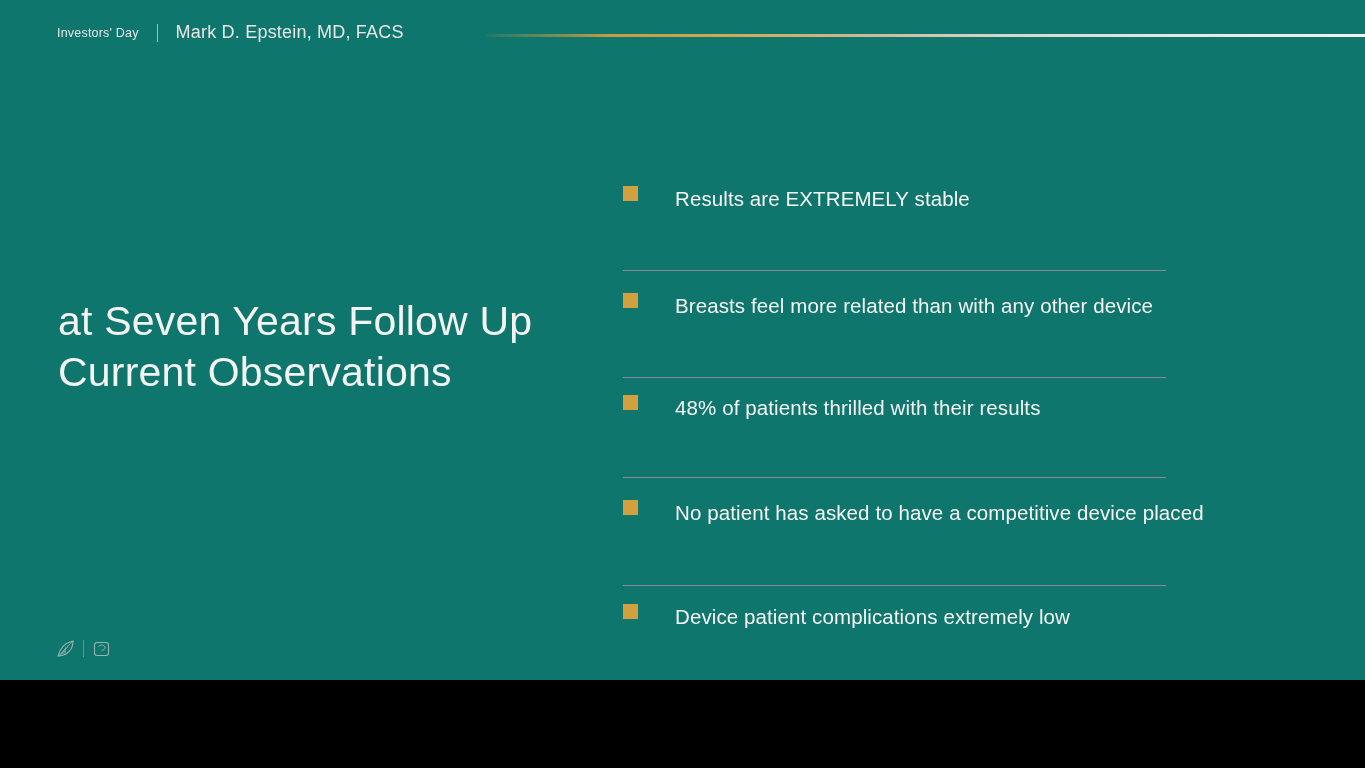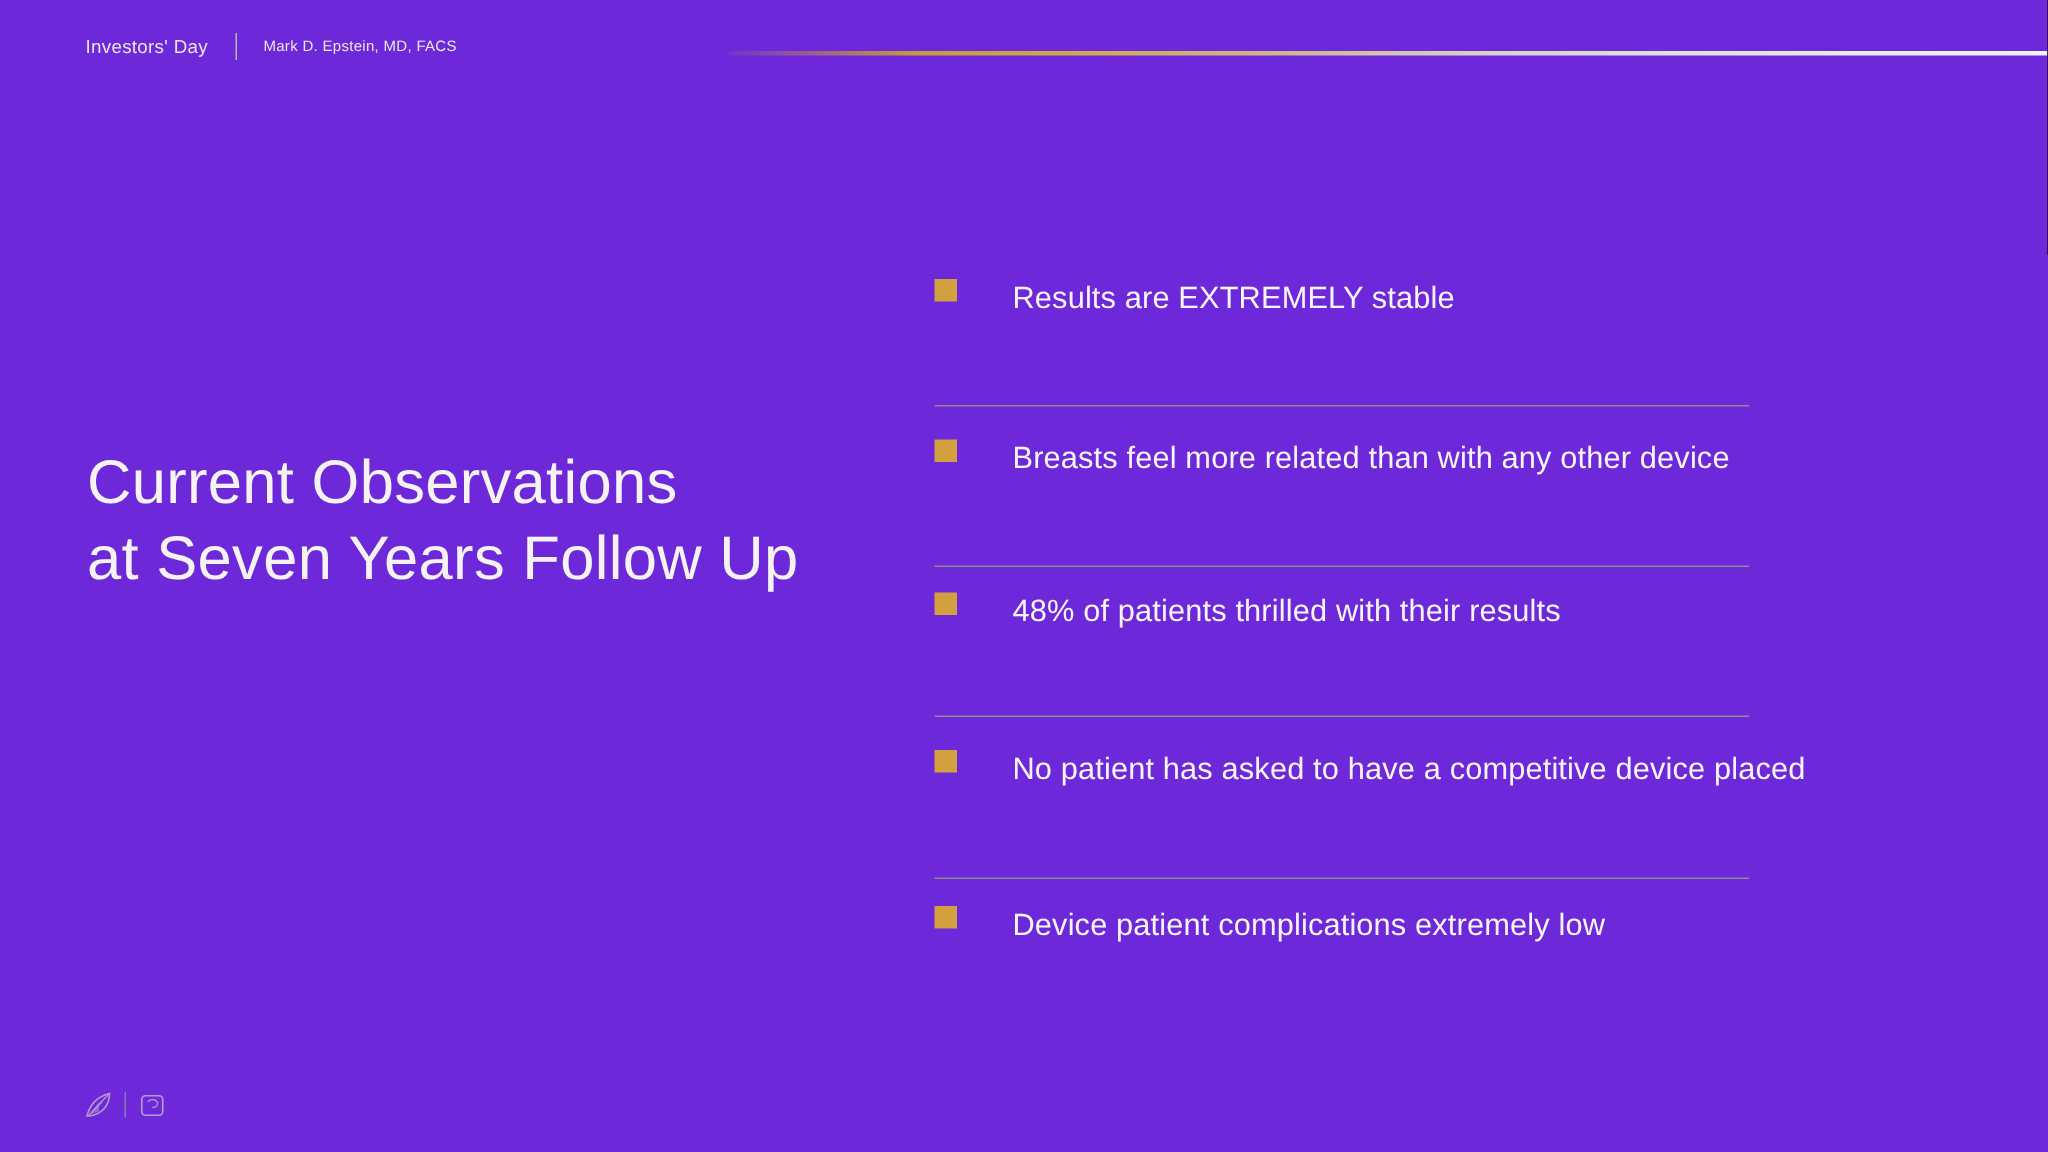--- a/index.html
+++ b/index.html
@@ -3,22 +3,22 @@
 <meta charset="utf-8">
 <style>
   html, body {
     margin: 0;
     padding: 0;
     background: #000;
   }
   .slide {
     position: relative;
     width: 1365px;
-    height: 768px;
-    background: #6d28d9;
+    height: 680px;
+    background: #0f766e;
     overflow: hidden;
     font-family: "Liberation Sans", sans-serif;
     color: #ffffff;
   }
 
   
   .header {
     position: absolute;
     top: 0;
     left: 0;
@@ -39,21 +39,21 @@
     color: #e9e7e6;
   }
   .header-divider {
     display: inline-block;
     width: 1px;
     height: 18px;
     background: #b9b5b2;
     margin: 0 18px;
   }
   .header-presenter {
-    font-size: 10px;
+    font-size: 18px;
     letter-spacing: 0.2px;
     color: #e9e7e6;
   }
   .header-rule {
     position: absolute;
     left: 486px;
     top: 34px;
     right: 0;
     height: 3px;
     background: linear-gradient(to right,
@@ -155,22 +155,22 @@
   <div class="header">
     <div class="header-left">
       <span class="header-event">Investors' Day</span>
       <span class="header-divider"></span>
       <span class="header-presenter">Mark D. Epstein, MD, FACS</span>
     </div>
     <div class="header-rule"></div>
   </div>
 
   <div class="title-block">
+    <div class="title-line">at Seven Years Follow Up</div>
     <div class="title-line">Current Observations</div>
-    <div class="title-line">at Seven Years Follow Up</div>
   </div>
 
   <div class="bullets">
 
     <div class="bullet-row">
       <span class="bullet-marker"></span>
       <span class="bullet-text">Results are EXTREMELY stable</span>
     </div>
 
     <div class="bullet-sep sep-1"></div>

